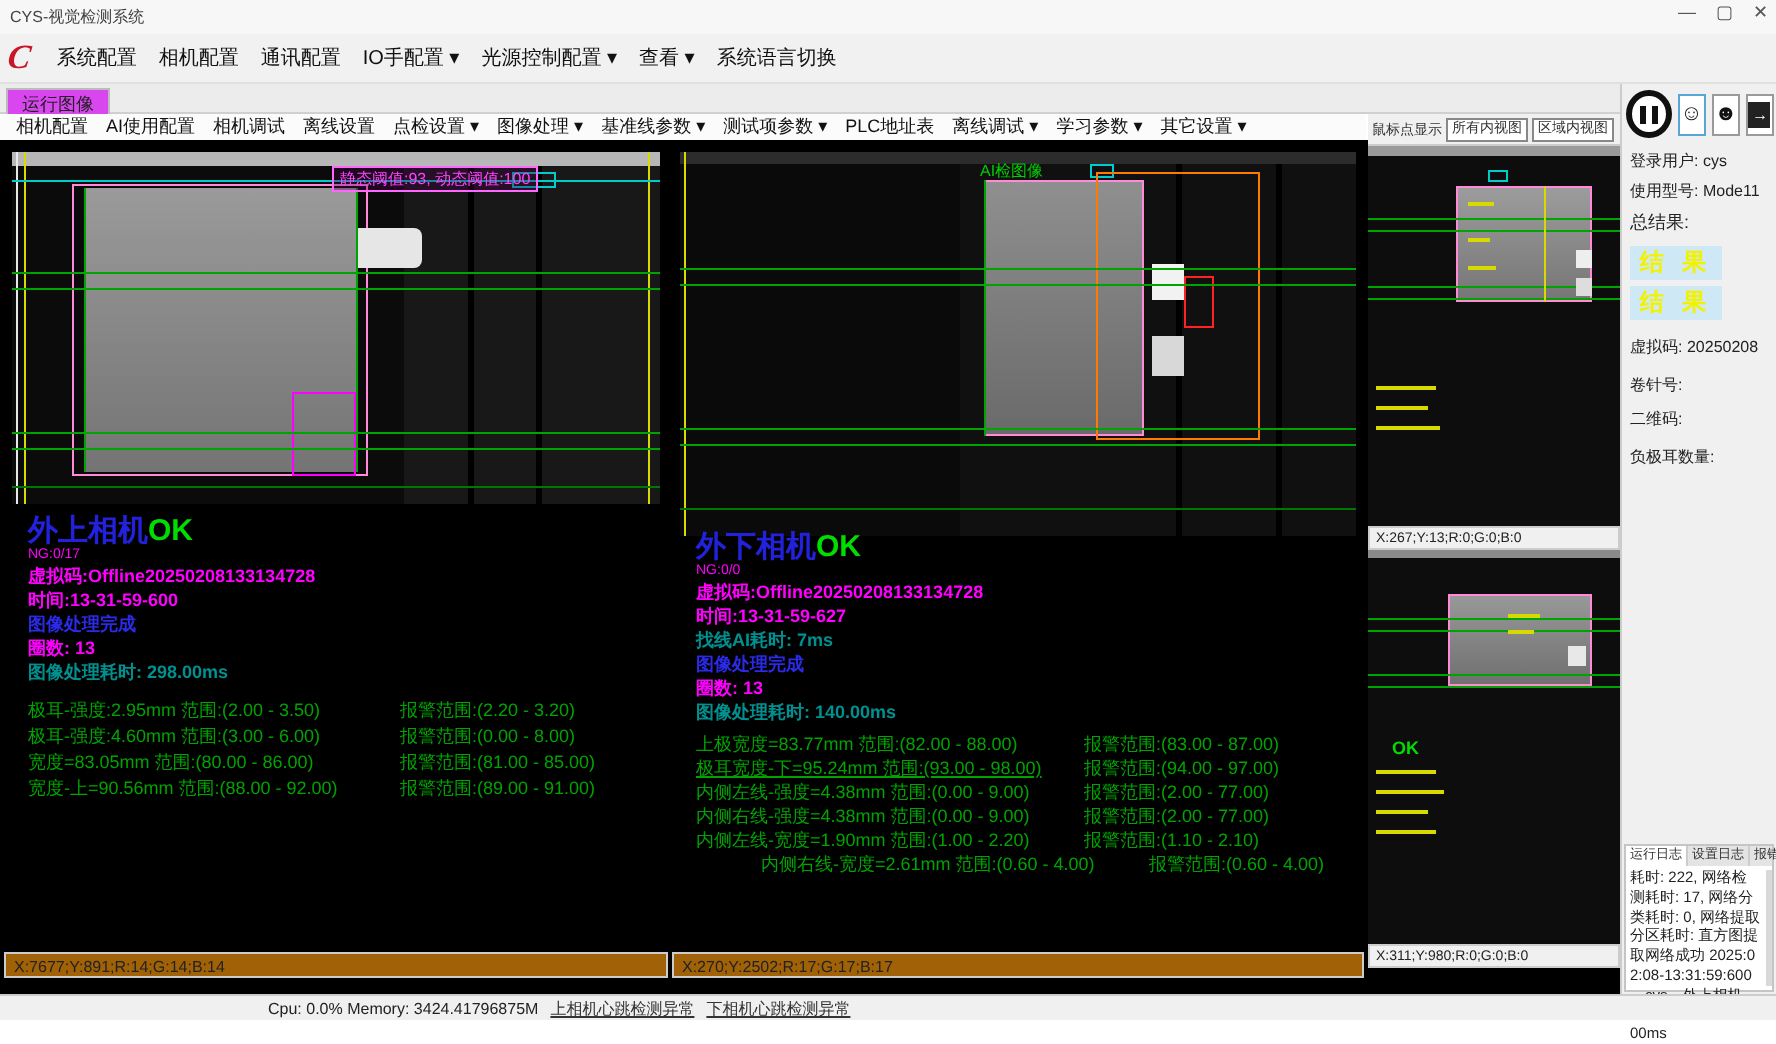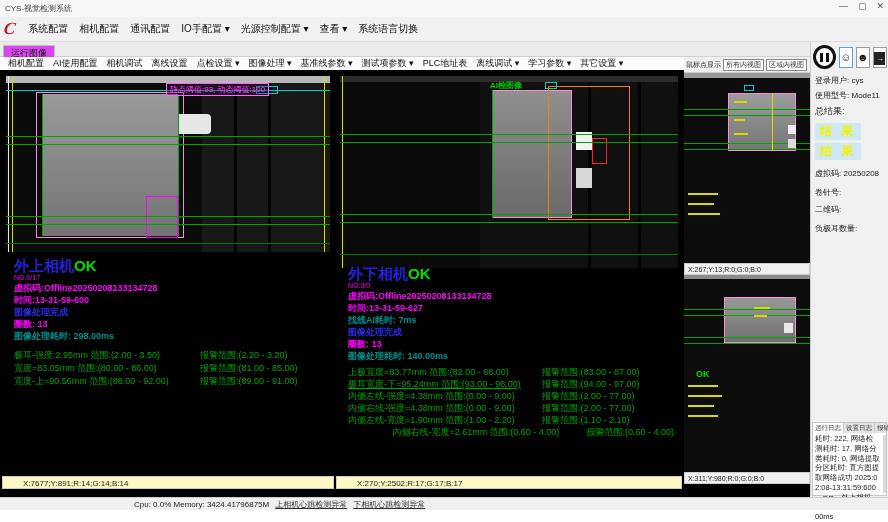--- a/index.html
+++ b/index.html
@@ -17,42 +17,42 @@
   .tabstrip{position:absolute;top:42px;left:0;width:810px;height:15px;background:#ececec;border-bottom:1px solid #d0d0d0;box-sizing:border-box;}
   .tab{display:inline-block;margin-left:3px;background:#d946ef;border:1px solid #bbb;border-bottom:none;
        font-size:9px;padding:1px 7px 2px 7px;color:#222;}
   .toolbar{position:absolute;top:57px;left:0;width:683px;height:14px;background:#fbfbfb;border-bottom:1px solid #ddd;
            display:flex;align-items:center;gap:9px;padding-left:8px;box-sizing:border-box;}
   .tool-item{font-size:9px;color:#111;white-space:nowrap;}
   
   .main{position:absolute;top:70px;left:0;width:810px;height:427px;background:#000;}
   .view{position:absolute;top:0;height:427px;background:#000;}
   .img-area{position:absolute;left:4px;right:4px;top:6px;overflow:hidden;background:#0b0b0b;}
-  .coords-bar{position:absolute;left:0;right:0;bottom:8px;height:13px;background:#fef9c3;
-              font-size:8px;color:#222;line-height:13px;padding-left:20px;box-sizing:border-box;border:1px solid #ccc;}
-  
-  .text-area{position:absolute;left:12px;right:8px;}
+  .coords-bar{position:absolute;left:0;right:0;bottom:8px;height:13px;background:#a16207;
+              font-size:8px;color:#222;line-height:13px;padding-left:4px;box-sizing:border-box;border:1px solid #ccc;}
+  
+  .text-area{position:absolute;left:12px;right:20px;}
   .cam-line{font-size:15px;font-weight:bold;color:#2222dd;font-family:"Liberation Serif","DejaVu Serif",serif;line-height:15px;}
   .cam-line .ok{color:#00dd00;font-family:"Liberation Sans",sans-serif;}
   .ng{font-size:7px;color:#ff00ff;line-height:8px;}
   .meta{font-size:9px;color:#ff00ff;font-weight:bold;line-height:12px;}
   .done{font-size:9px;color:#2a2ae8;font-weight:bold;line-height:12px;}
   .elapsed{font-size:9px;color:#009090;font-weight:bold;line-height:12px;}
   .rows{margin-top:7px;}
   .mrow{display:flex;font-size:9px;color:#00a400;line-height:13px;white-space:nowrap;}
   .mrow .m{width:178px;overflow:hidden;}
   .mrow .a{margin-left:8px;}
   
   .dec{position:absolute;}
   .hl{position:absolute;height:1px;left:0;right:0;background:#00a400;}
   .vl{position:absolute;width:1px;background:#00a400;}
   .box{position:absolute;box-sizing:border-box;}
   .ovl-label{position:absolute;border:1px solid #ff66ff;background:rgba(70,0,70,.35);color:#ff44ff;
              font-size:8px;line-height:11px;padding:0 3px;white-space:nowrap;}
-  .ai-label{position:absolute;font-size:8px;color:#00cc00;font-weight:bold;}
+  .ai-label{position:absolute;font-size:8px;color:#00cc00;}
   .ok-mini{position:absolute;font-size:9px;font-weight:bold;color:#00dd00;}
   
   .right-col{position:absolute;left:684px;top:57px;width:126px;height:434px;background:#000;}
   .mini-header{height:16px;background:#f0f0f0;display:flex;align-items:center;gap:2px;font-size:7px;color:#333;
                padding-left:2px;box-sizing:border-box;border-bottom:1px solid #ccc;}
   .mini-tab{border:1px solid #888;background:#fff;padding:0 2px;line-height:10px;font-size:7px;}
   .mini-view{position:relative;background:#0d0d0d;overflow:hidden;}
   .mini-coords{height:12px;background:#f0f0f0;font-size:7px;color:#222;line-height:12px;padding-left:3px;border:1px solid #ccc;box-sizing:border-box;}
   
   .sidebar{position:absolute;left:810px;top:42px;width:78px;height:455px;background:#f0f0f0;border-left:1px solid #ccc;box-sizing:border-box;}
@@ -161,20 +161,24 @@
         <div class="meta">时间:13-31-59-600</div>
         <div class="done">图像处理完成</div>
         <div class="meta">圈数: 13</div>
         <div class="elapsed">图像处理耗时: 298.00ms</div>
         <div class="rows">
           <div class="mrow">
               <span class="m">极耳-强度:2.95mm 范围:(2.00 - 3.50)</span>
               <span class="a">报警范围:(2.20 - 3.20)</span>
             </div>
           <div class="mrow">
+              <span class="m">极耳-强度:4.60mm 范围:(3.00 - 6.00)</span>
+              <span class="a">报警范围:(0.00 - 8.00)</span>
+            </div>
+          <div class="mrow">
               <span class="m">宽度=83.05mm 范围:(80.00 - 86.00)</span>
               <span class="a">报警范围:(81.00 - 85.00)</span>
             </div>
           <div class="mrow">
               <span class="m">宽度-上=90.56mm 范围:(88.00 - 92.00)</span>
               <span class="a">报警范围:(89.00 - 91.00)</span>
             </div>
         </div>
       </div>
       <div class="coords-bar">X:7677;Y:891;R:14;G:14;B:14</div>

